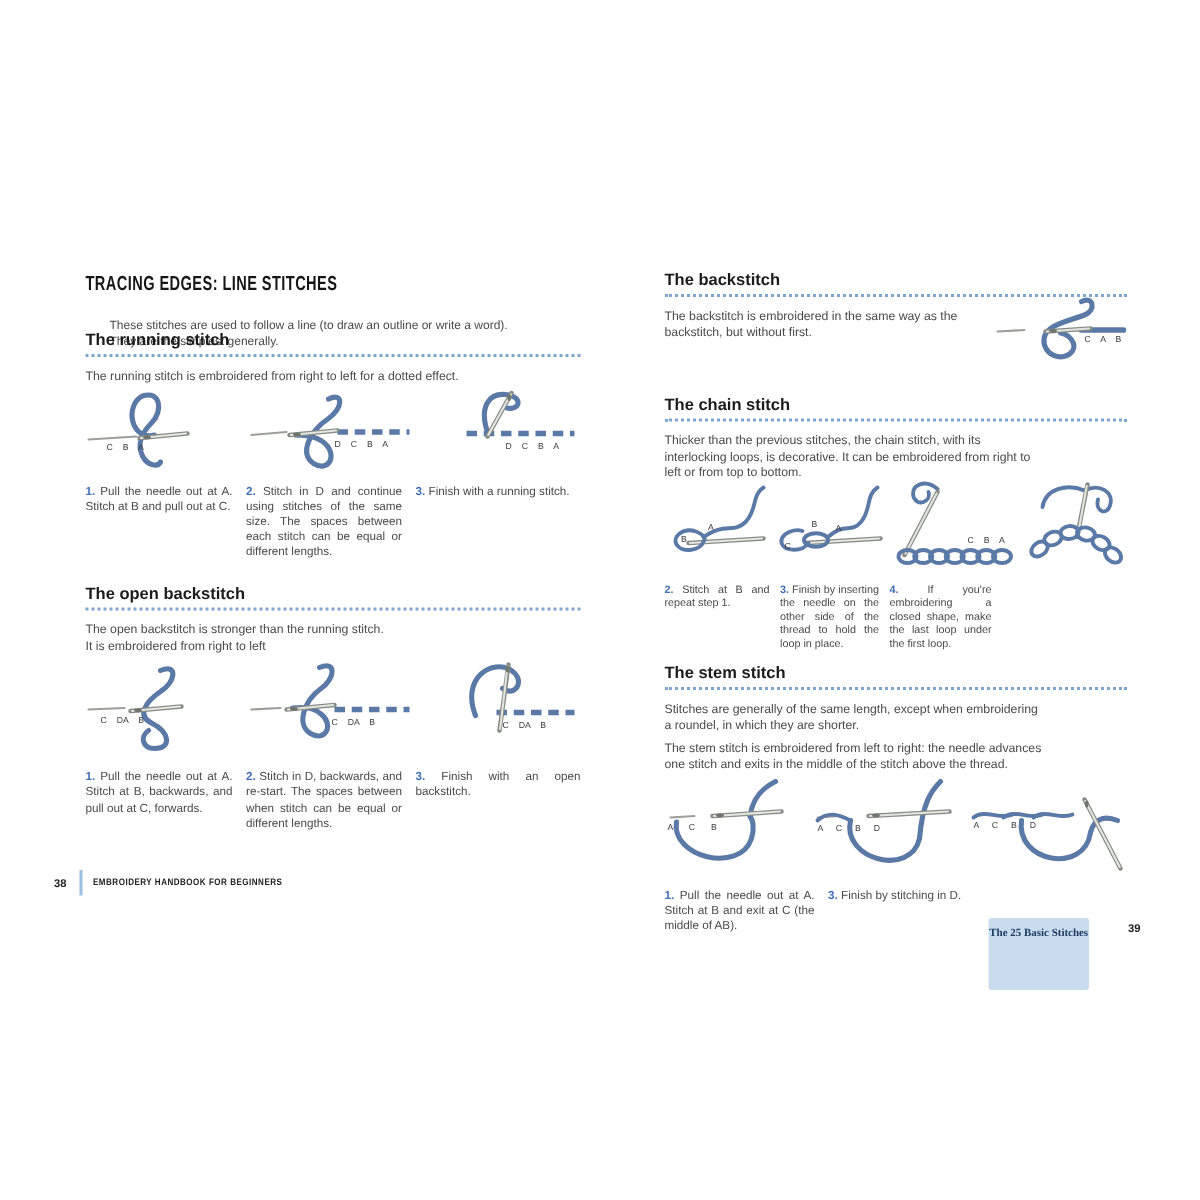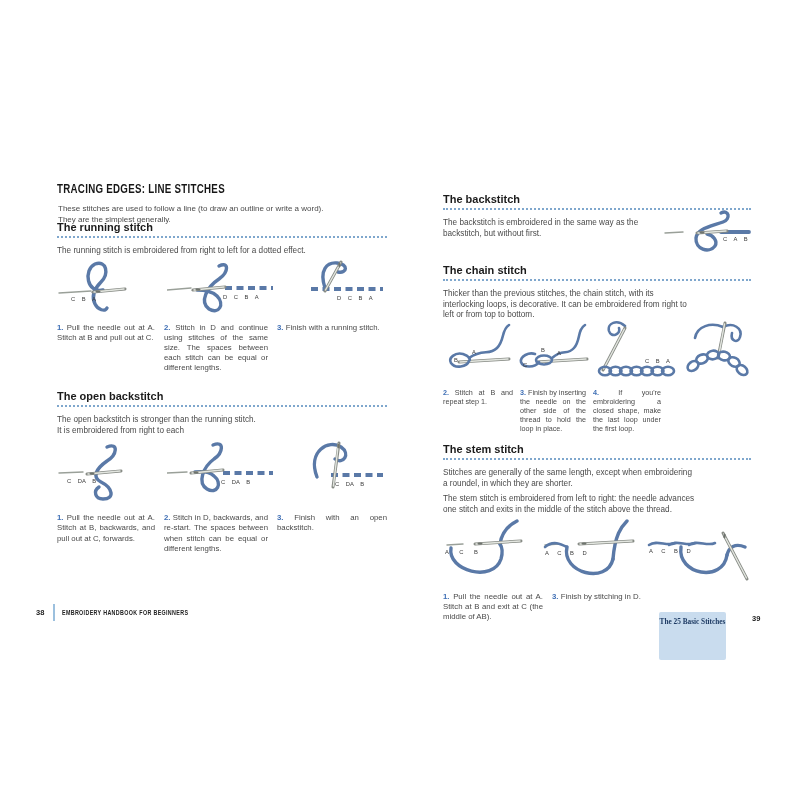--- a/index.html
+++ b/index.html
@@ -5,21 +5,21 @@
   html,body{margin:0;padding:0}
   body{width:800px;height:800px;background:#ffffff;position:relative;overflow:hidden;
        font-family:"Liberation Sans",sans-serif;color:#4a4a4a;}
   .col{position:absolute}
   .col-left{left:57px;top:181px;width:330px}
   .col-right{left:443px;top:181px;width:308px}
   .sec{position:absolute;left:0;width:100%}
 
   .title{font-size:13.5px;font-weight:800;color:#161616;letter-spacing:.4px;white-space:nowrap;
          transform:scaleX(.72);transform-origin:0 50%;margin:0 0 8px 0}
-  .intro{font-size:8px;line-height:1.35;margin:1px}
+  .intro{font-size:8px;line-height:1.35;margin:16px}
   .sec-h{font-size:11px;font-weight:700;color:#1b1b1b;margin:0 0 3px 0}
   .rule{height:0;border-bottom:2px dotted #7fa7cd;margin-bottom:8px}
   .lead{font-size:8.2px;line-height:1.3;margin:0 0 3px 0}
 
   .figrow{display:flex;align-items:flex-end}
   figure{margin:0;position:relative;flex:0 0 auto}
   svg{display:block}
   .figlabel{position:absolute;font-size:5.8px;color:#3c3c3c;word-spacing:5px;white-space:nowrap}
   .ltr{position:absolute;font-size:5.8px;color:#3c3c3c}
 
@@ -35,21 +35,21 @@
   .gl  {stroke:#9aa099;stroke-width:1.4;stroke-linecap:round}
   .ndo {stroke:#878b85;stroke-width:3;stroke-linecap:round}
   .ndi {stroke:#e3e6e0;stroke-width:1.4;stroke-linecap:round}
   .eye {fill:#6f746e}
   .link{fill:none;stroke:#5a79a7;stroke-width:2.6}
 
   
   #sec-l-title{top:0}
   #sec-running{top:40px}
   #sec-open{top:209px}
-  #sec-backstitch{top:12px}
+  #sec-backstitch{top:0}
   #sec-chain{top:83px}
   #sec-stem{top:262px}
 
   #sec-running .figrow{height:58px;margin-top:3px}
   #sec-running .steps{grid-template-columns:98px 104px 1fr;gap:9px}
   #sec-open .figrow{height:66px;margin-top:2px}
   #sec-open .steps{grid-template-columns:98px 104px 1fr;gap:9px;margin-top:8px}
 
   #sec-backstitch{position:absolute}
   #sec-backstitch .lead{width:232px}
@@ -60,21 +60,21 @@
   #sec-chain .figrow{height:64px;margin-top:-4px}
   #sec-chain .steps{grid-template-columns:70px 66px 68px 1fr;gap:7px;margin-top:4px}
   #sec-chain .step{font-size:7.2px;line-height:1.26}
 
   #sec-stem .lead{width:252px}
   #sec-stem .lead + .lead{margin-top:5px}
   #sec-stem .figrow{height:70px;margin-top:0}
   #sec-stem .steps{grid-template-columns:100px 104px 1fr;gap:9px;margin-top:3px}
 
   
-  .footer-left{position:absolute;left:36px;top:604px;display:flex;align-items:center}
+  .footer-left{position:absolute;left:36px;top:580px;display:flex;align-items:center}
   .pnum{font-size:7.5px;font-weight:700;color:#222}
   .fbar{width:1.5px;height:17px;background:#9cc0de;margin:0 7px 0 9px}
   .ftext{font-size:6.3px;font-weight:700;color:#222;letter-spacing:.4px;white-space:nowrap;
          transform:scaleX(.85);transform-origin:0 50%}
   .tab{position:absolute;left:659px;top:612px;width:67px;height:48px;background:#c9dcee;border-radius:2px}
   .tab-label{display:block;text-align:center;font-family:"Liberation Serif",serif;font-weight:700;
              font-size:7.3px;color:#1d3a63;padding-top:5px}
   .pnum-right{position:absolute;left:752px;top:614px;font-size:7.5px;font-weight:700;color:#222}
 </style>
 </head>
@@ -134,21 +134,21 @@
       <div class="step"><span class="stepnum">2.</span> <span>Stitch in D and continue using stitches of the same size. The spaces between each stitch can be equal or different lengths.</span></div>
       <div class="step"><span class="stepnum">3.</span> <span>Finish with a running stitch.</span></div>
     </div>
   </div>
 
   <div class="sec" id="sec-open">
     <h2 class="sec-h">The open backstitch</h2>
     <div class="rule"></div>
     <p class="lead">
       <span>The open backstitch is stronger than the running stitch.</span><br>
-      <span>It is embroidered from right to each</span>
+      <span>It is embroidered from right to left</span>
     </p>
 
     <div class="figrow">
       <figure style="width:110px">
         <svg width="110" height="64" viewBox="0 0 110 64">
           <line class="gl" x1="2" y1="32" x2="26" y2="31"></line>
           <path class="th" d="M 50,6 C 62,1 60,14 50,20 C 40,27 34,36 44,41 C 56,47 58,58 46,58 C 38,58 36,50 42,46"></path>
           <line class="ndo" x1="30" y1="33" x2="64" y2="30"></line>
           <line class="ndi" x1="31" y1="33" x2="63" y2="30"></line>
           <ellipse class="eye" cx="35" cy="32.6" rx="2.6" ry="1.2"></ellipse>

